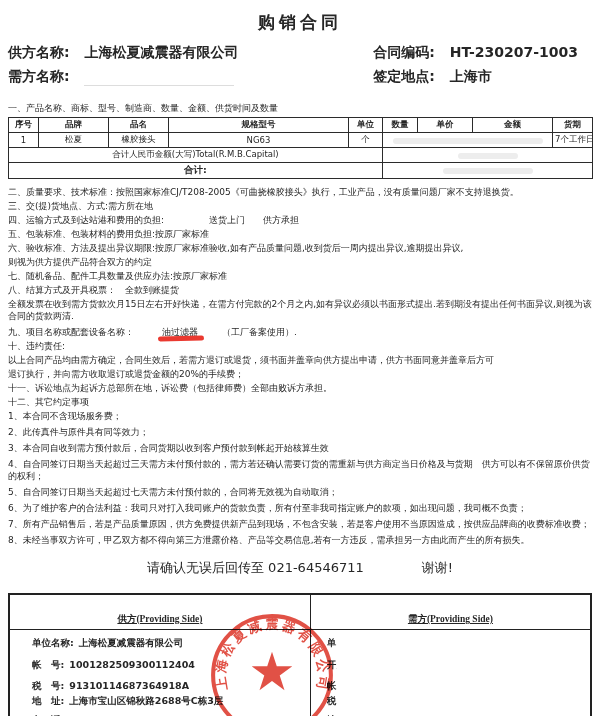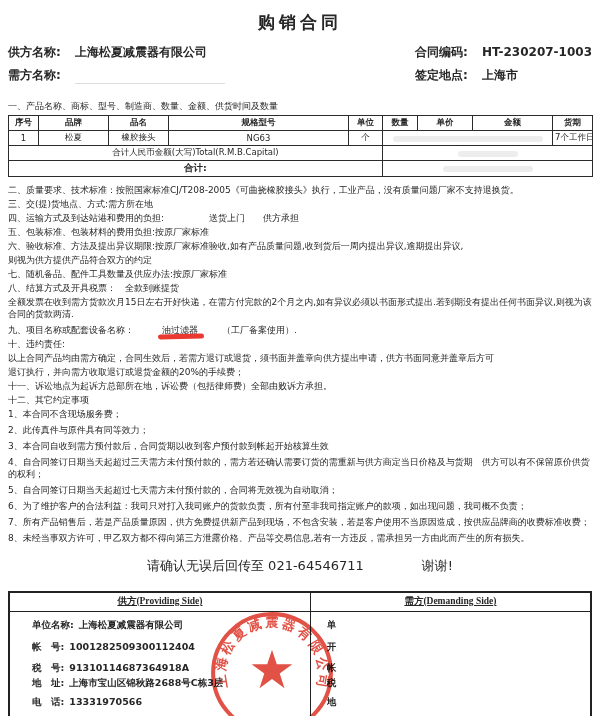--- a/index.html
+++ b/index.html
@@ -4,21 +4,21 @@
 <style>
   * { margin:0; padding:0; box-sizing:border-box; }
   html,body { background:#ffffff; }
   .page {
     position:relative; width:600px; height:716px; margin:0 auto;
     background:#fff; overflow:hidden;
     font-family:"DejaVu Sans","Liberation Sans",sans-serif;
     color:#262626;
   }
   .title { text-align:center; font-size:17px; font-weight:bold; letter-spacing:4px; padding-top:11px; }
-  .head { display:flex; justify-content:space-between; padding:10px 8px 0 8px; font-size:12px; font-weight:bold; }
+  .head { display:flex; justify-content:space-between; padding:10px 22px 0 8px; font-size:14px; font-weight:bold; }
   .head .row { margin-bottom:6px; white-space:nowrap; }
   .head .lbl { margin-right:10px; }
   .blankline { display:inline-block; width:150px; border-bottom:1px solid #ddd; height:10px; vertical-align:bottom; }
   .sec1 { font-size:9px; margin:10px 8px 0; }
   table.products { width:584px; margin:2px 8px 0; border-collapse:collapse; table-layout:fixed; font-size:8.5px; }
   table.products th, table.products td { border:1px solid #2b2b2b; text-align:center; padding:1px 2px; height:12px; overflow:hidden; white-space:nowrap; }
   table.products th { font-weight:bold; }
   td.tr { text-align:right; font-weight:bold; font-size:9.5px; }
   td.cap { font-weight:normal; }
   .sm { display:inline-block; height:6px; background:#ededed; border-radius:3px; vertical-align:middle; }
@@ -27,21 +27,21 @@
   .clauses p.sp { margin-bottom:4px; }
   .clauses p.para { margin:2px 0 4px; }
   .c9 { margin:4px 0 4px; position:relative; }
   .hl { position:relative; margin:0 24px 0 28px; }
   .hl::after { content:""; position:absolute; left:-4px; right:-6px; bottom:-4px; height:5px;
                background:#e8281e; border-radius:3px; transform:rotate(-1.2deg); opacity:.92; }
   .confirm { text-align:center; font-size:13px; margin-top:13px; }
   .confirm .gap { display:inline-block; width:58px; }
   .parties { position:relative; width:584px; margin:16px 8px 0; border:2px solid #222; font-size:9.5px; font-weight:bold; }
   .p-head { display:flex; border-bottom:1px solid #222; font-family:"Liberation Serif","DejaVu Serif",serif; }
-  .p-head > div { flex:0 0 51.7%; text-align:center; padding:2px 0 3px; text-decoration:underline; }
+  .p-head > div { flex:0 0 51.7%; text-align:center; padding:18px 0 3px; text-decoration:underline; }
   .p-head > div:last-child { flex:1; border-left:1px solid #222; }
   .p-body { display:flex; min-height:118px; }
   .p-left { flex:0 0 51.7%; padding:7px 2px 5px 22px; }
   .p-right { flex:1; border-left:1px solid #222; padding:7px 0 5px 16px; }
   .prow { white-space:nowrap; }
   .p-left .prow:nth-child(1), .p-right .prow:nth-child(1) { margin-bottom:9px; }
   .p-left .prow:nth-child(2), .p-right .prow:nth-child(2) { margin-bottom:8px; }
   .p-left .prow:nth-child(3), .p-right .prow:nth-child(3) { margin-bottom:2px; }
   .p-left .prow:nth-child(4), .p-right .prow:nth-child(4) { margin-bottom:6px; }
   .p-left .prow:nth-child(5), .p-right .prow:nth-child(5) { margin-bottom:8px; }
@@ -157,21 +157,21 @@
     <p class="sp">8、未经当事双方许可，甲乙双方都不得向第三方泄露价格、产品等交易信息,若有一方违反，需承担另一方由此而产生的所有损失。</p>
   </div>
 
   <div class="confirm">
     <span>请确认无误后回传至 021-64546711</span><span class="gap"></span><span>谢谢!</span>
   </div>
 
   <div class="parties">
     <div class="p-head">
       <div>供方(Providing Side)</div>
-      <div>需方(Demanding Side)</div>
+      <div>需方(Providing Side)</div>
     </div>
     <div class="p-body">
       <div class="p-left">
         <div class="prow"><span class="plbl">单位名称:</span><span>上海松夏减震器有限公司</span></div>
         <div class="prow"><span class="plbl">帐　号:</span><span>1001282509300112404</span></div>
         <div class="prow"><span class="plbl">税　号:</span><span>91310114687364918A</span></div>
         <div class="prow"><span class="plbl">地　址:</span><span>上海市宝山区锦秋路2688号C栋3层</span></div>
         <div class="prow"><span class="plbl">电　话:</span><span>13331970566</span></div>
 
       </div>

